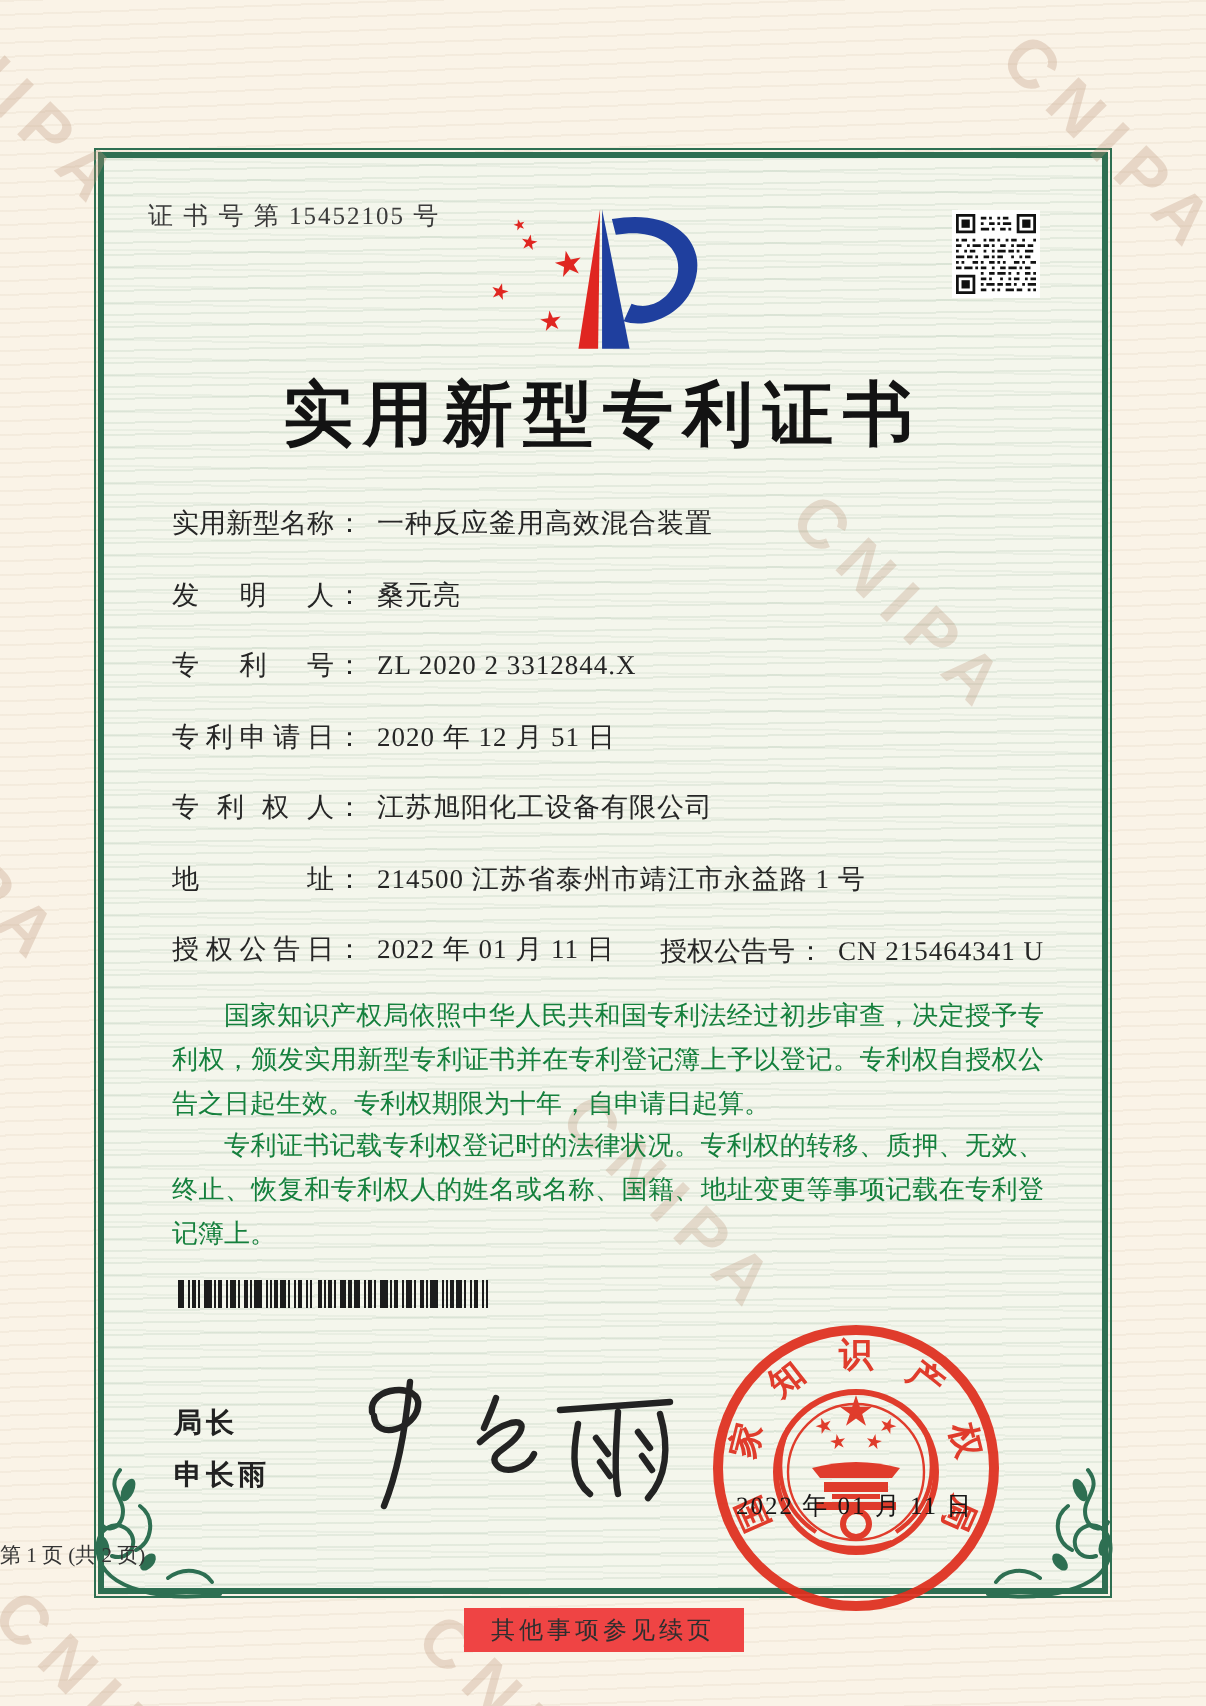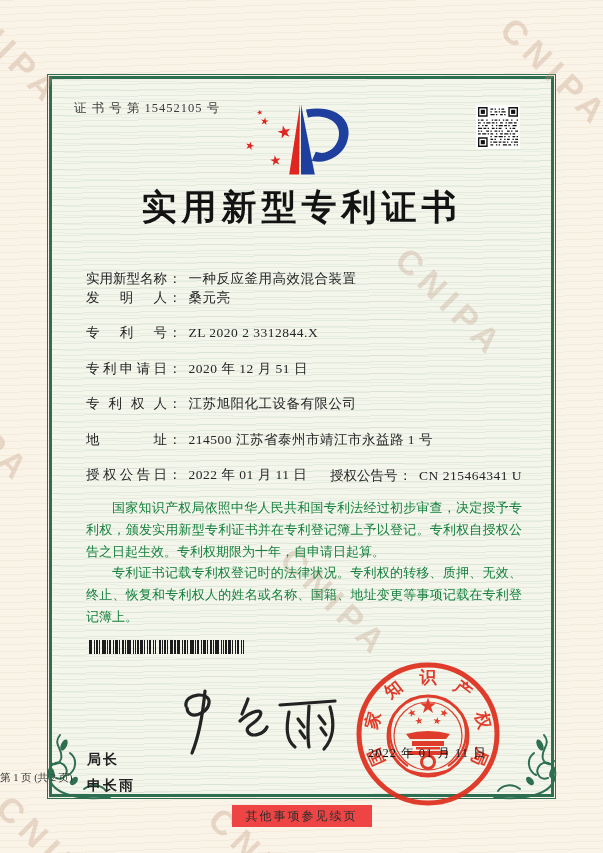--- a/index.html
+++ b/index.html
@@ -34,21 +34,21 @@
   .frow{left:86px;width:440px;height:20px;font-size:13.5px;color:#262626;white-space:nowrap;}
   .flabel{display:inline-block;width:81px;text-align:justify;text-align-last:justify;}
   .fcolon{margin-left:1px;}
   .fval{margin-left:7px;letter-spacing:0.5px;}
   .fright{position:absolute;left:244px;top:1px;}
   .paras{left:86px;top:497px;width:436px;font-size:13px;line-height:21.8px;color:#15803d;
          text-align:justify;}
   .paras p{margin:0;text-indent:2em;}
   .barcode{left:89px;top:640px;}
   .signer{left:87px;font-family:Liberation Sans, sans-serif;
-          font-weight:600;font-size:14px;letter-spacing:2px;color:#222;margin-top:48px;}
+          font-weight:600;font-size:14px;letter-spacing:2px;color:#222;}
   .signature{left:172px;top:686px;z-index:5;}
   .seal{left:353px;top:659px;z-index:6;opacity:0.93;}
   .seal-date{left:368px;top:745px;z-index:7;font-size:12.5px;letter-spacing:1px;color:#161616;white-space:nowrap;}
   .page-num{left:0;top:771px;width:603px;text-align:left;font-size:10.5px;color:#333;z-index:5;}
   .cont-note{left:0;top:806px;width:603px;text-align:center;z-index:4;}
   .cont-note span{background:#ef4444;padding:4px 14px;font-size:12px;color:#2e2e2e;letter-spacing:2px;}
   .flourish{z-index:4;}
 </style>
 </head>
 <body>
@@ -136,21 +136,21 @@
     <use href="#st" transform="translate(17,11) scale(0.30) rotate(-15)"></use>
     <use href="#st" transform="translate(22,20) scale(0.42) rotate(10)"></use>
     <use href="#st" transform="translate(42,31) scale(0.70) rotate(-12)"></use>
     <use href="#st" transform="translate(7,45) scale(0.45) rotate(15)"></use>
     <use href="#st" transform="translate(33,60) scale(0.55) rotate(-8)"></use>
   </g>
 </svg>
 
 <div class="abs title">实用新型专利证书</div>
 
-<div class="abs frow" style="top:270px">
+<div class="abs frow" style="top:253px">
   <span class="flabel">实用新型名称</span><span class="fcolon">：</span><span class="fval">一种反应釜用高效混合装置</span>
 </div>
 <div class="abs frow" style="top:289px">
   <span class="flabel">发明人</span><span class="fcolon">：</span><span class="fval">桑元亮</span>
 </div>
 <div class="abs frow" style="top:324px">
   <span class="flabel">专利号</span><span class="fcolon">：</span><span class="fval">ZL 2020 2 3312844.X</span>
 </div>
 <div class="abs frow" style="top:360px">
   <span class="flabel">专利申请日</span><span class="fcolon">：</span><span class="fval">2020 年 12 月 51 日</span>

